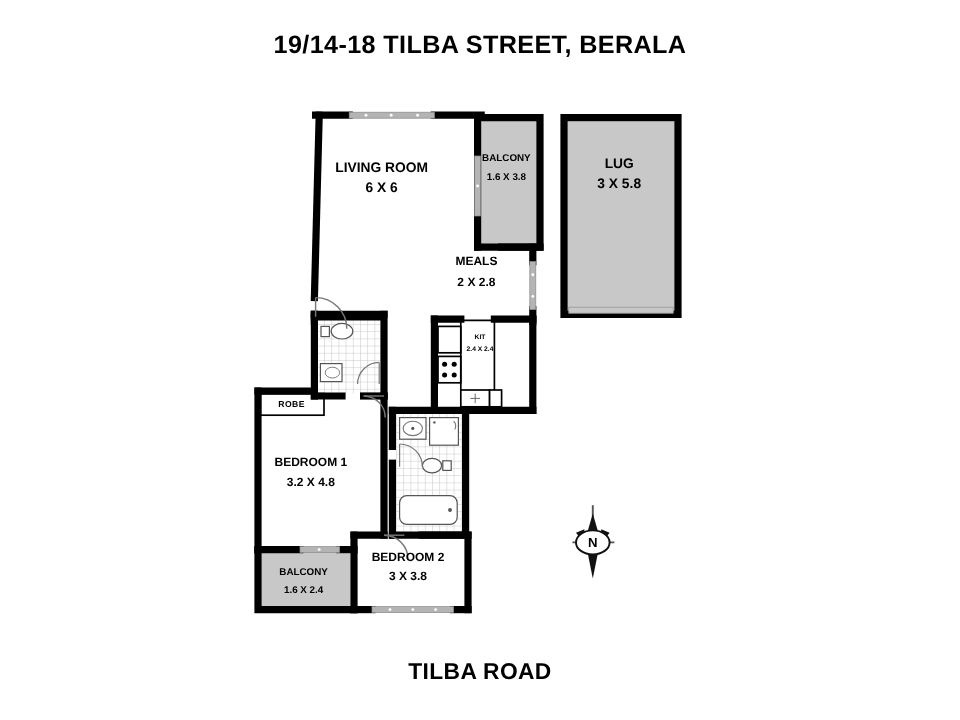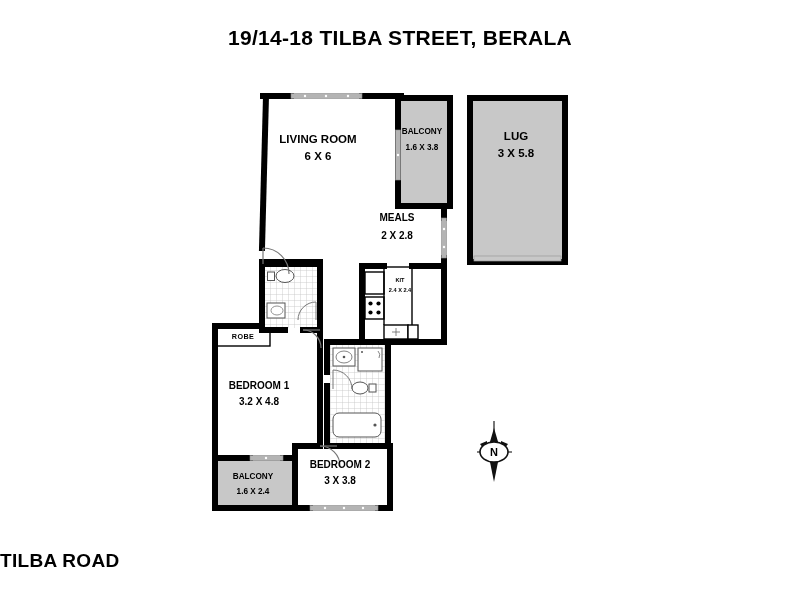--- a/index.html
+++ b/index.html
@@ -31,21 +31,21 @@
     font-size: 21px;
     font-weight: bold;
     letter-spacing: 0.3px;
     color: #000000;
   }
   .footer-text {
     position: absolute;
     left: 0;
     top: 550px;
     width: 800px;
-    text-align: left;
+    text-align: center;
     font-size: 19px;
     font-weight: bold;
     letter-spacing: 0.3px;
     color: #000000;
   }
   svg.floorplan {
     position: absolute;
     left: 0;
     top: 0;
   }

